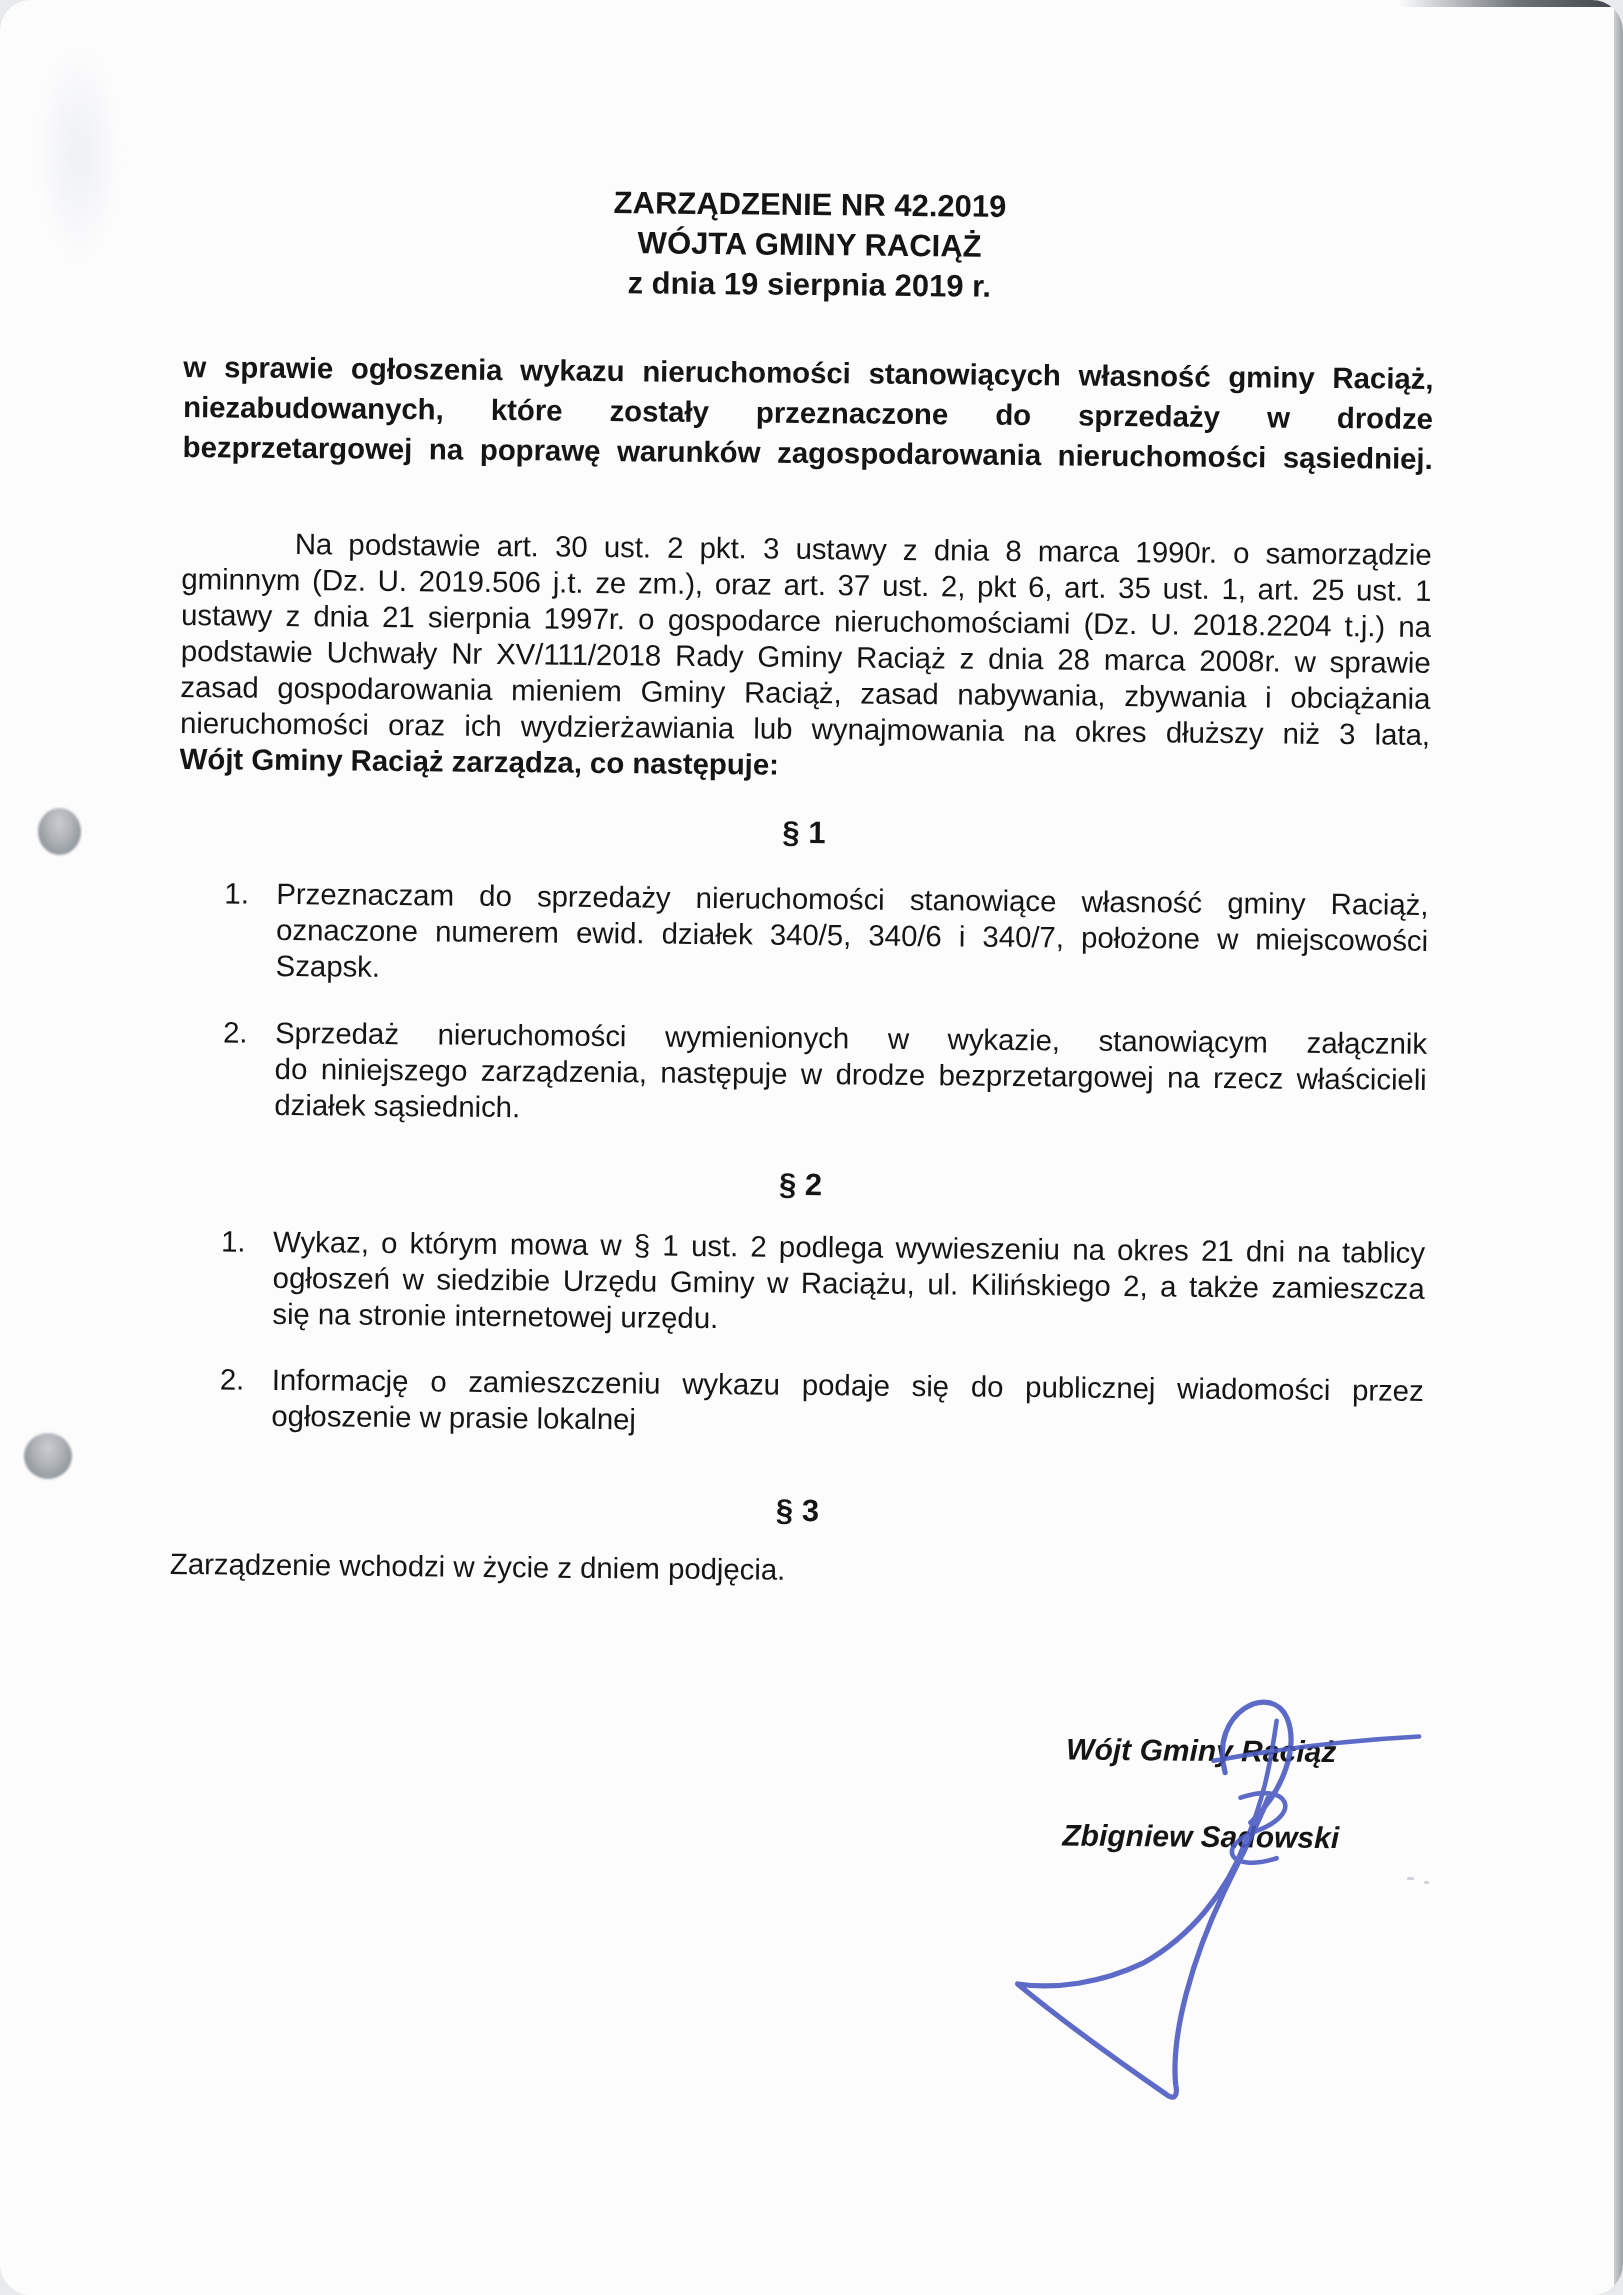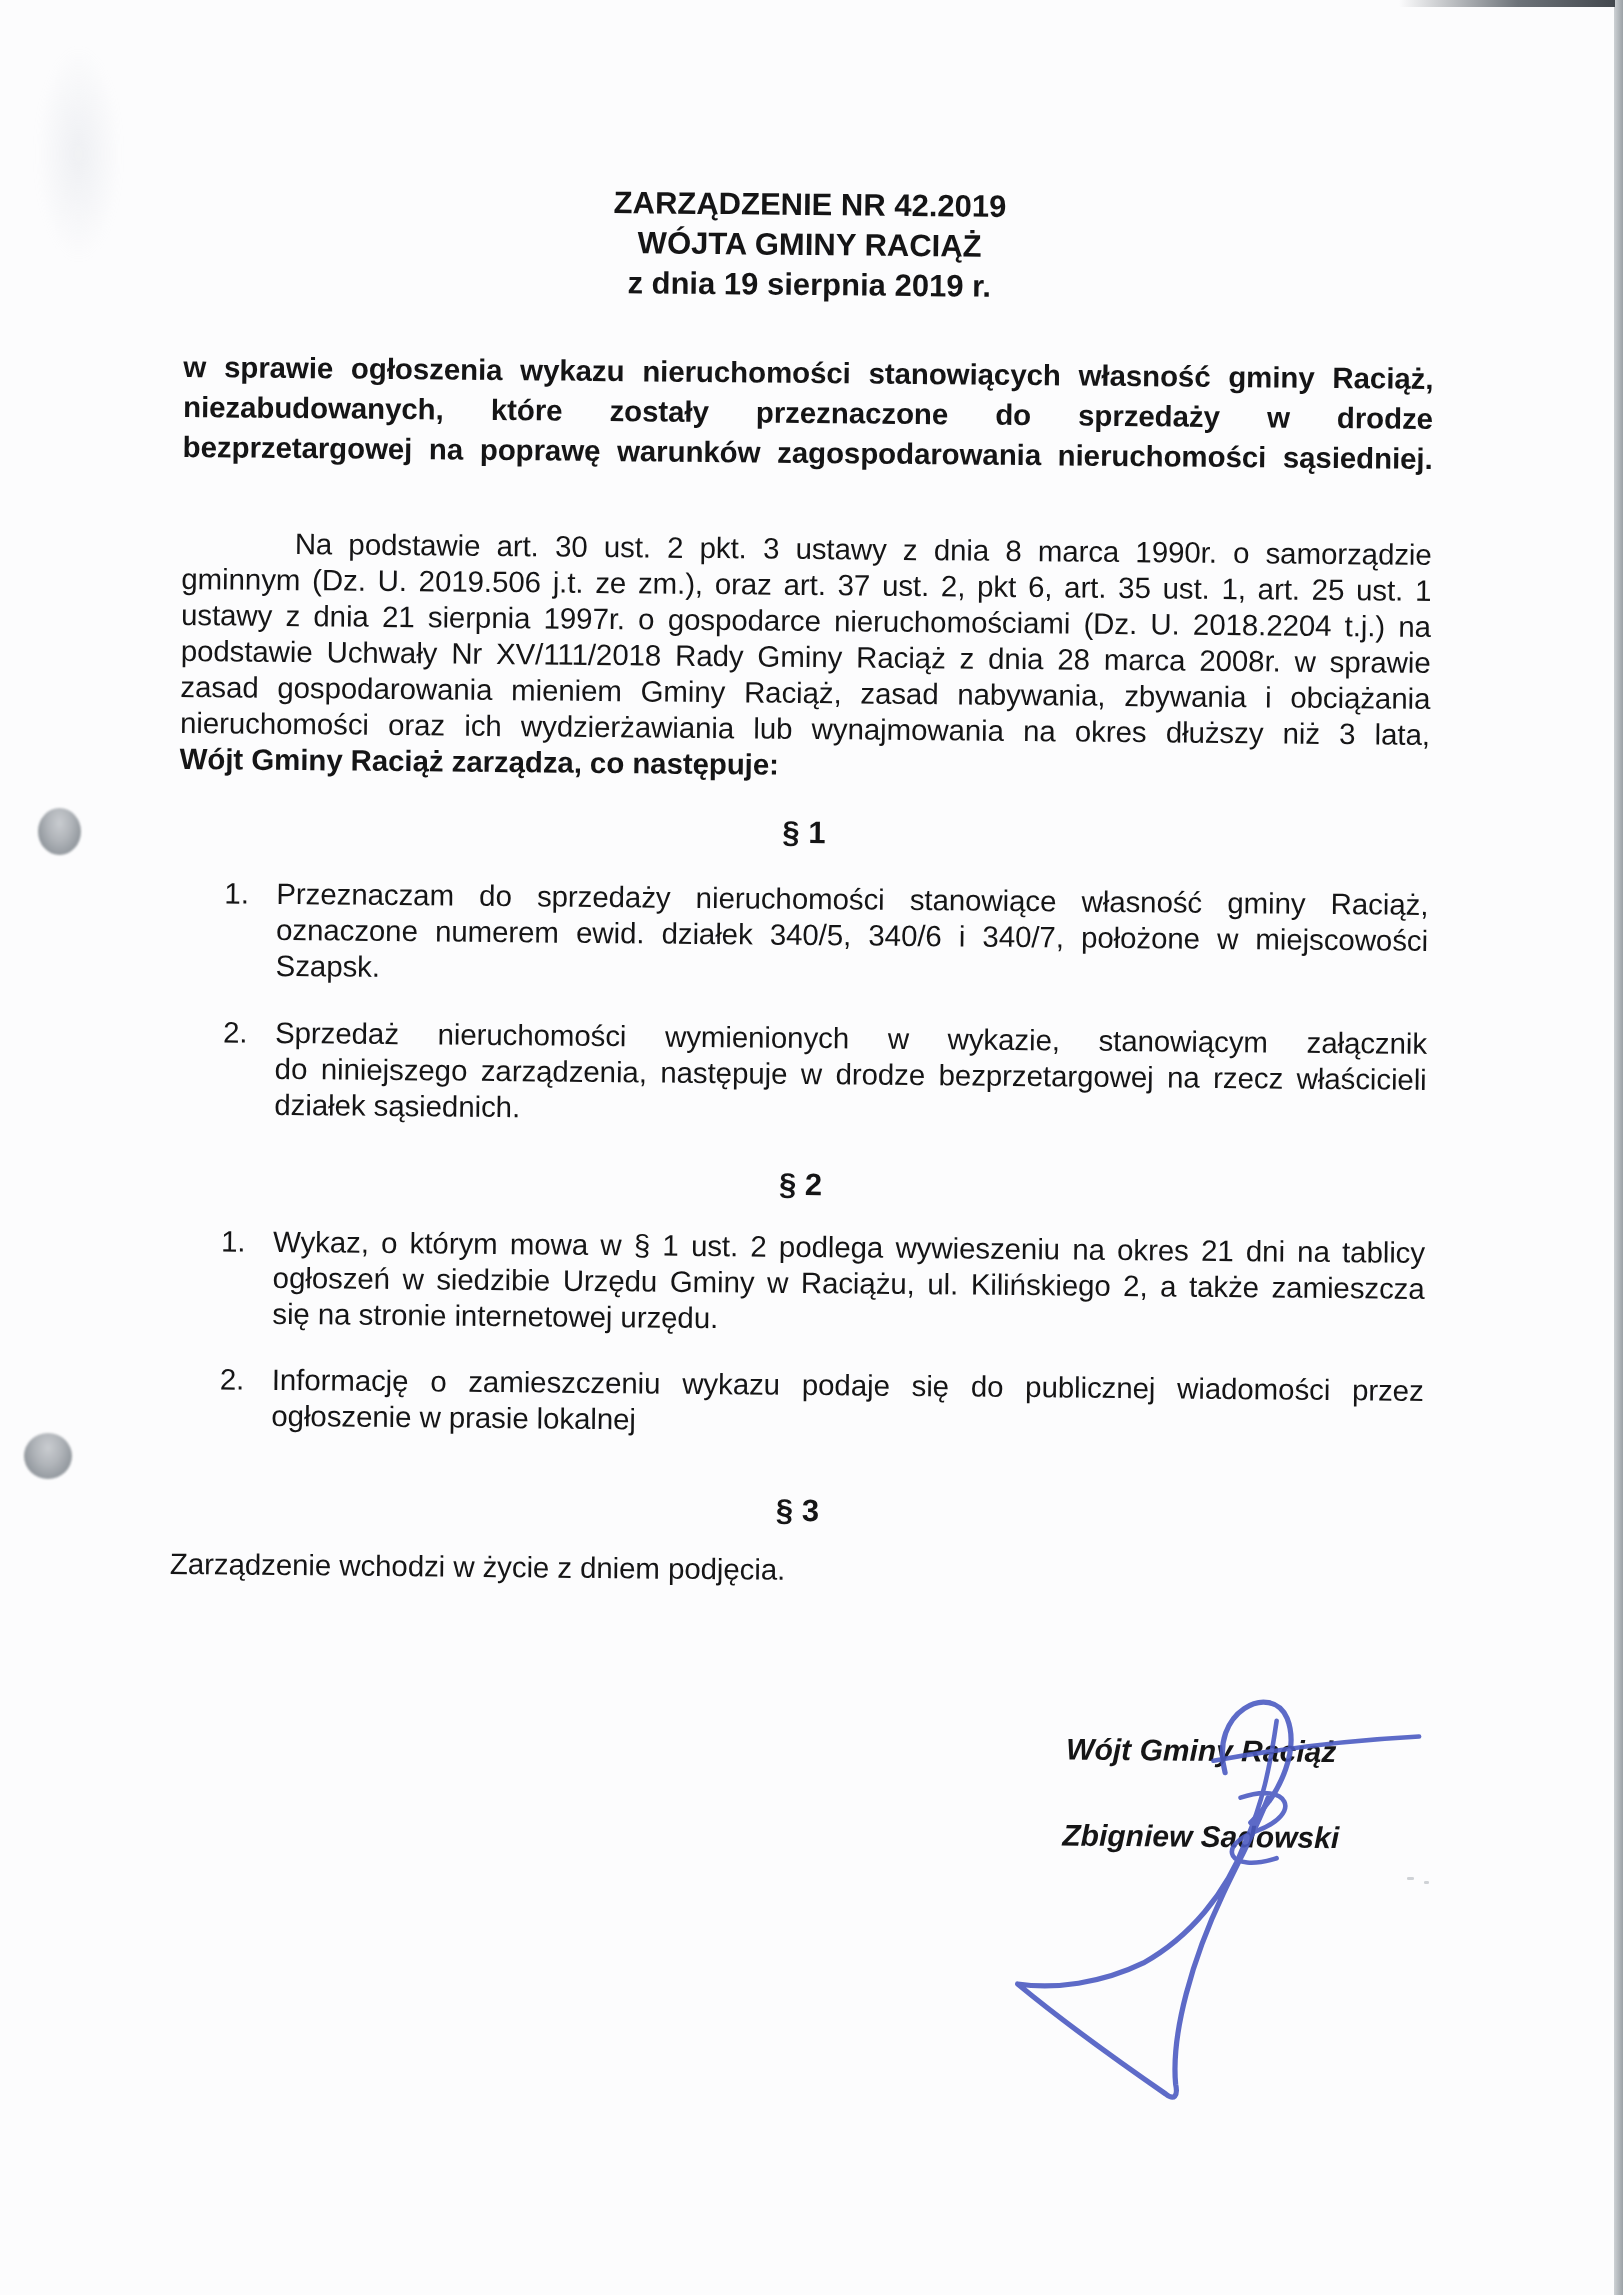--- a/index.html
+++ b/index.html
@@ -3,21 +3,21 @@
 <meta charset="utf-8">
 <style>
   html,body{margin:0;padding:0;}
   body{
     width:1623px;height:2295px;
     background:#e9eaec;
     font-family:"Liberation Sans","DejaVu Sans",sans-serif;
   }
   .page{
     position:relative;width:1623px;height:2295px;overflow:hidden;
-    background:#fcfcfd;color:#151516;
+    background:#fcfcfd;color:#151516;border-radius:31px;
   }
   
   .edge-right{
     position:absolute;top:0;right:0;width:9.2px;height:2295px;
     background:linear-gradient(to right,#cdd1d4,#9ba1a6);
   }
   .edge-top-right{
     position:absolute;top:0;right:7.9px;width:216px;height:7.2px;
     background:linear-gradient(to left,#43484e 0%,#6d7379 45%,rgba(150,155,160,0) 100%);
   }

